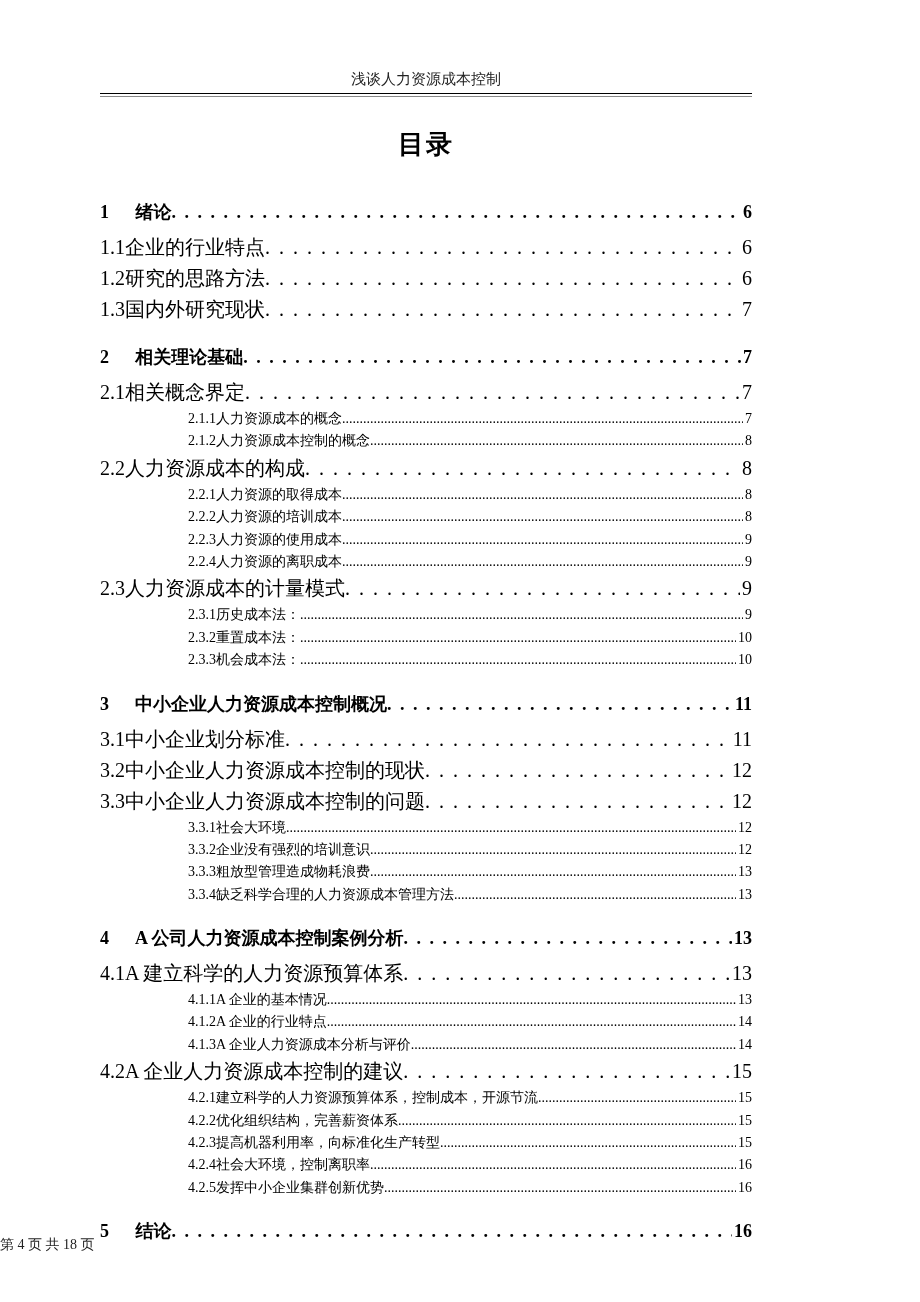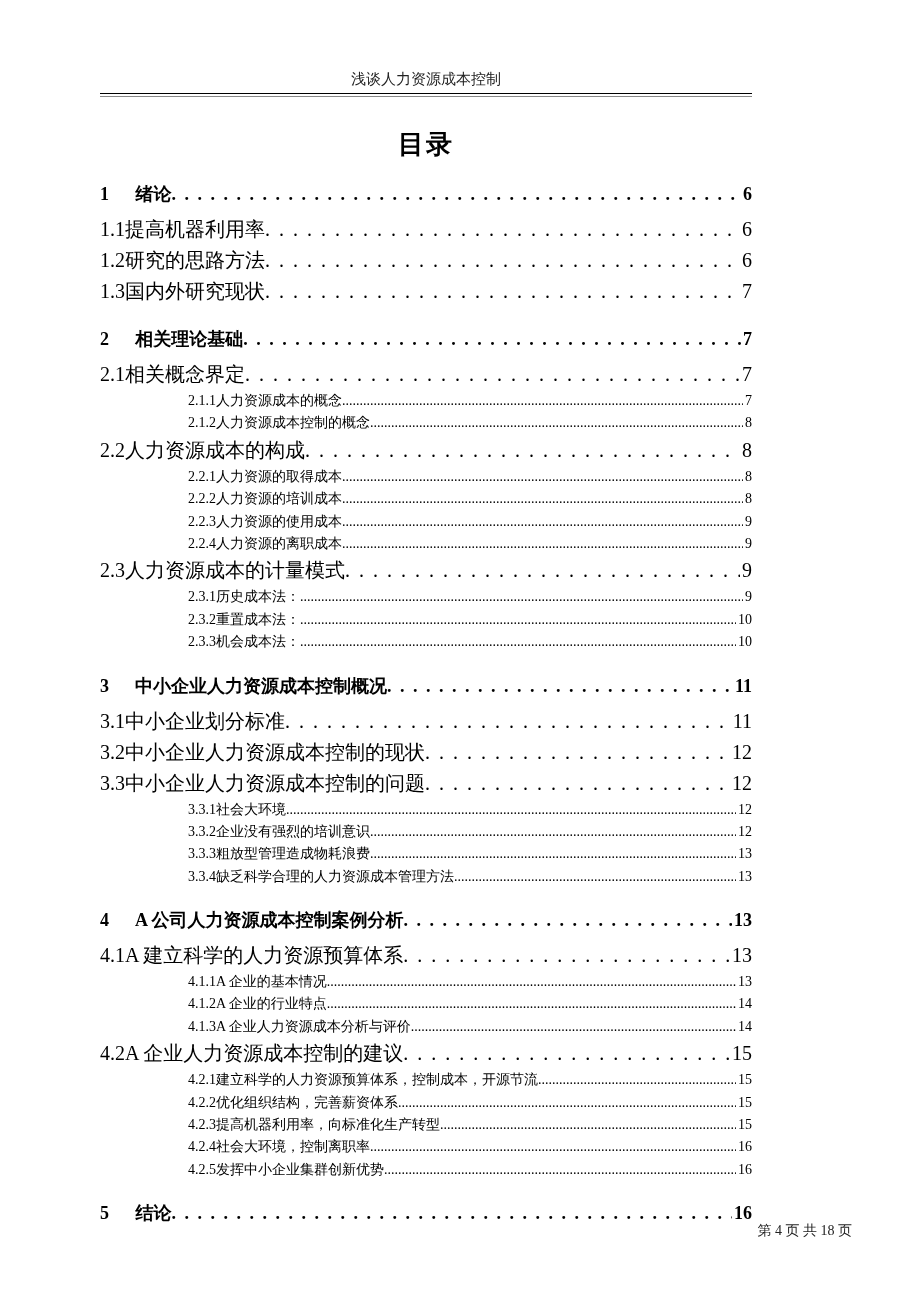--- a/index.html
+++ b/index.html
@@ -31,21 +31,21 @@
   .head-rule-inner {
     height: 1px;
     background: #888;
     margin-top: 2px;
     margin-bottom: 30px;
   }
   .title {
     text-align: center;
     font-size: 26px;
     font-weight: bold;
-    margin-bottom: 20px;
+    margin-bottom: 38px;
     letter-spacing: 2px;
   }
   .toc {
     font-size: 16px;
   }
   .entry {
     display: flex;
     align-items: baseline;
     white-space: nowrap;
     overflow: hidden;
@@ -96,24 +96,24 @@
     font-family: "SimSun","宋体",serif;
     text-align: right;
   }
   .l3 .dots::before {
     content: "............................................................................................................................................................................................................";
     letter-spacing: 0px;
     color: #000;
   }
   .footer {
     position: absolute;
-    bottom: 62px;
+    bottom: 48px;
     left: 0;
     right: 0;
-    text-align: right;
+    text-align: left;
     font-size: 14px;
     color: #222;
   }
 </style>
 </head>
 <body>
 
 <div class="page">
 
   <div class="running-head">浅谈人力资源成本控制</div>
@@ -125,21 +125,21 @@
   <div class="toc" id="toc">
       <div class="entry l1">
         <span class="num">1</span>
         <span style="display: inline-block; width: 4px;"></span>
         <span class="label">   绪论</span>
         <span class="dots"></span>
         <span class="page-num">6</span>
       </div>
       <div class="entry l2">
         <span class="num">1.1</span>
-        <span class="label"> 提高机器利用率</span>
+        <span class="label"> 企业的行业特点</span>
         <span class="dots"></span>
         <span class="page-num">6</span>
       </div>
       <div class="entry l2">
         <span class="num">1.2</span>
         <span class="label"> 研究的思路方法</span>
         <span class="dots"></span>
         <span class="page-num">6</span>
       </div>
       <div class="entry l2">

